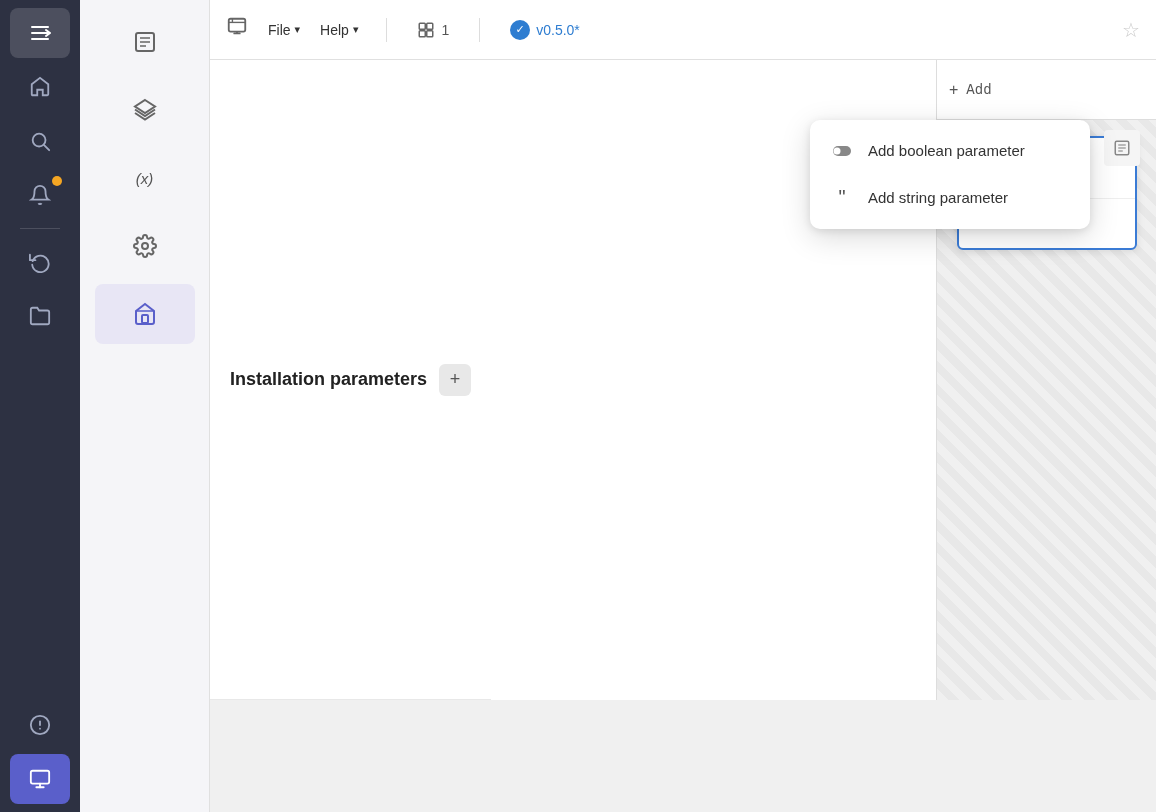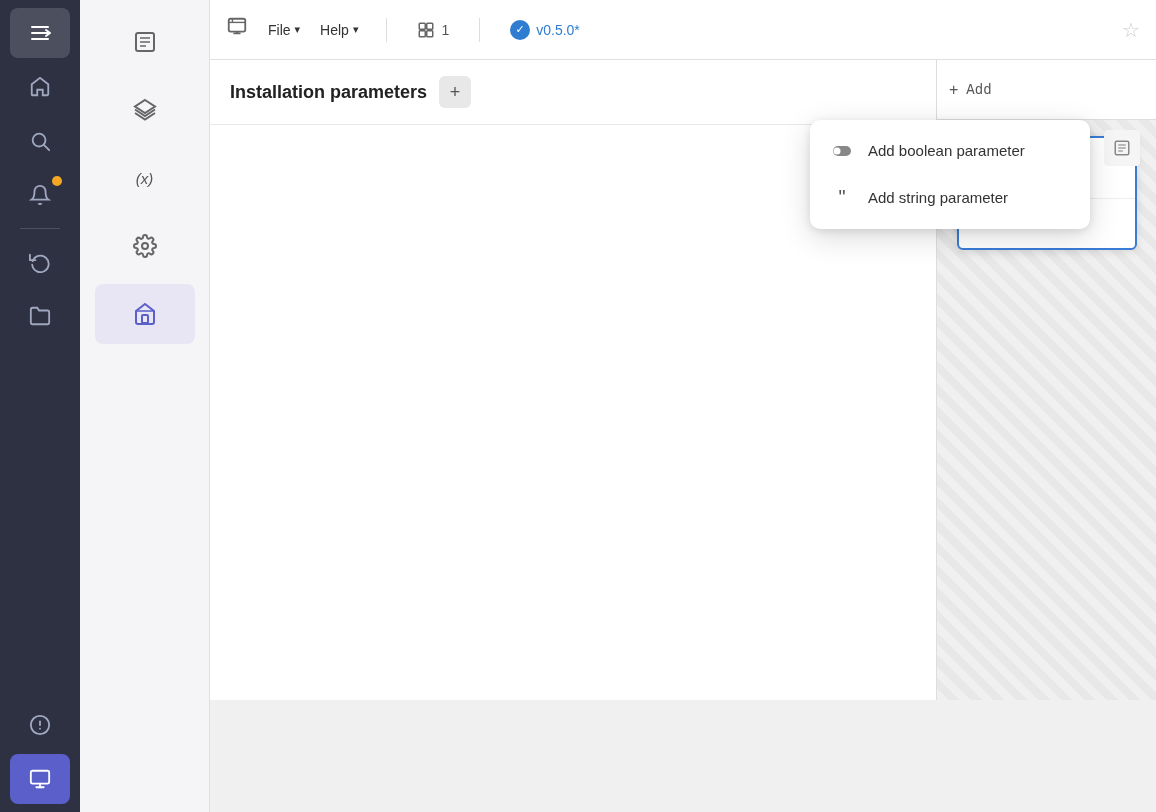--- a/index.html
+++ b/index.html
@@ -166,21 +166,21 @@
       display: flex;
       overflow: hidden;
       position: relative;
     }
 
     
     .left-panel {
       flex: 1;
       background: #ffffff;
       display: flex;
-      flex-direction: column;
+      flex-direction: row;
       overflow: hidden;
     }
 
     
     .panel-header {
       display: flex;
       align-items: center;
       padding: 16px 20px;
       border-bottom: 1px solid #e8e8e8;
       gap: 12px;

